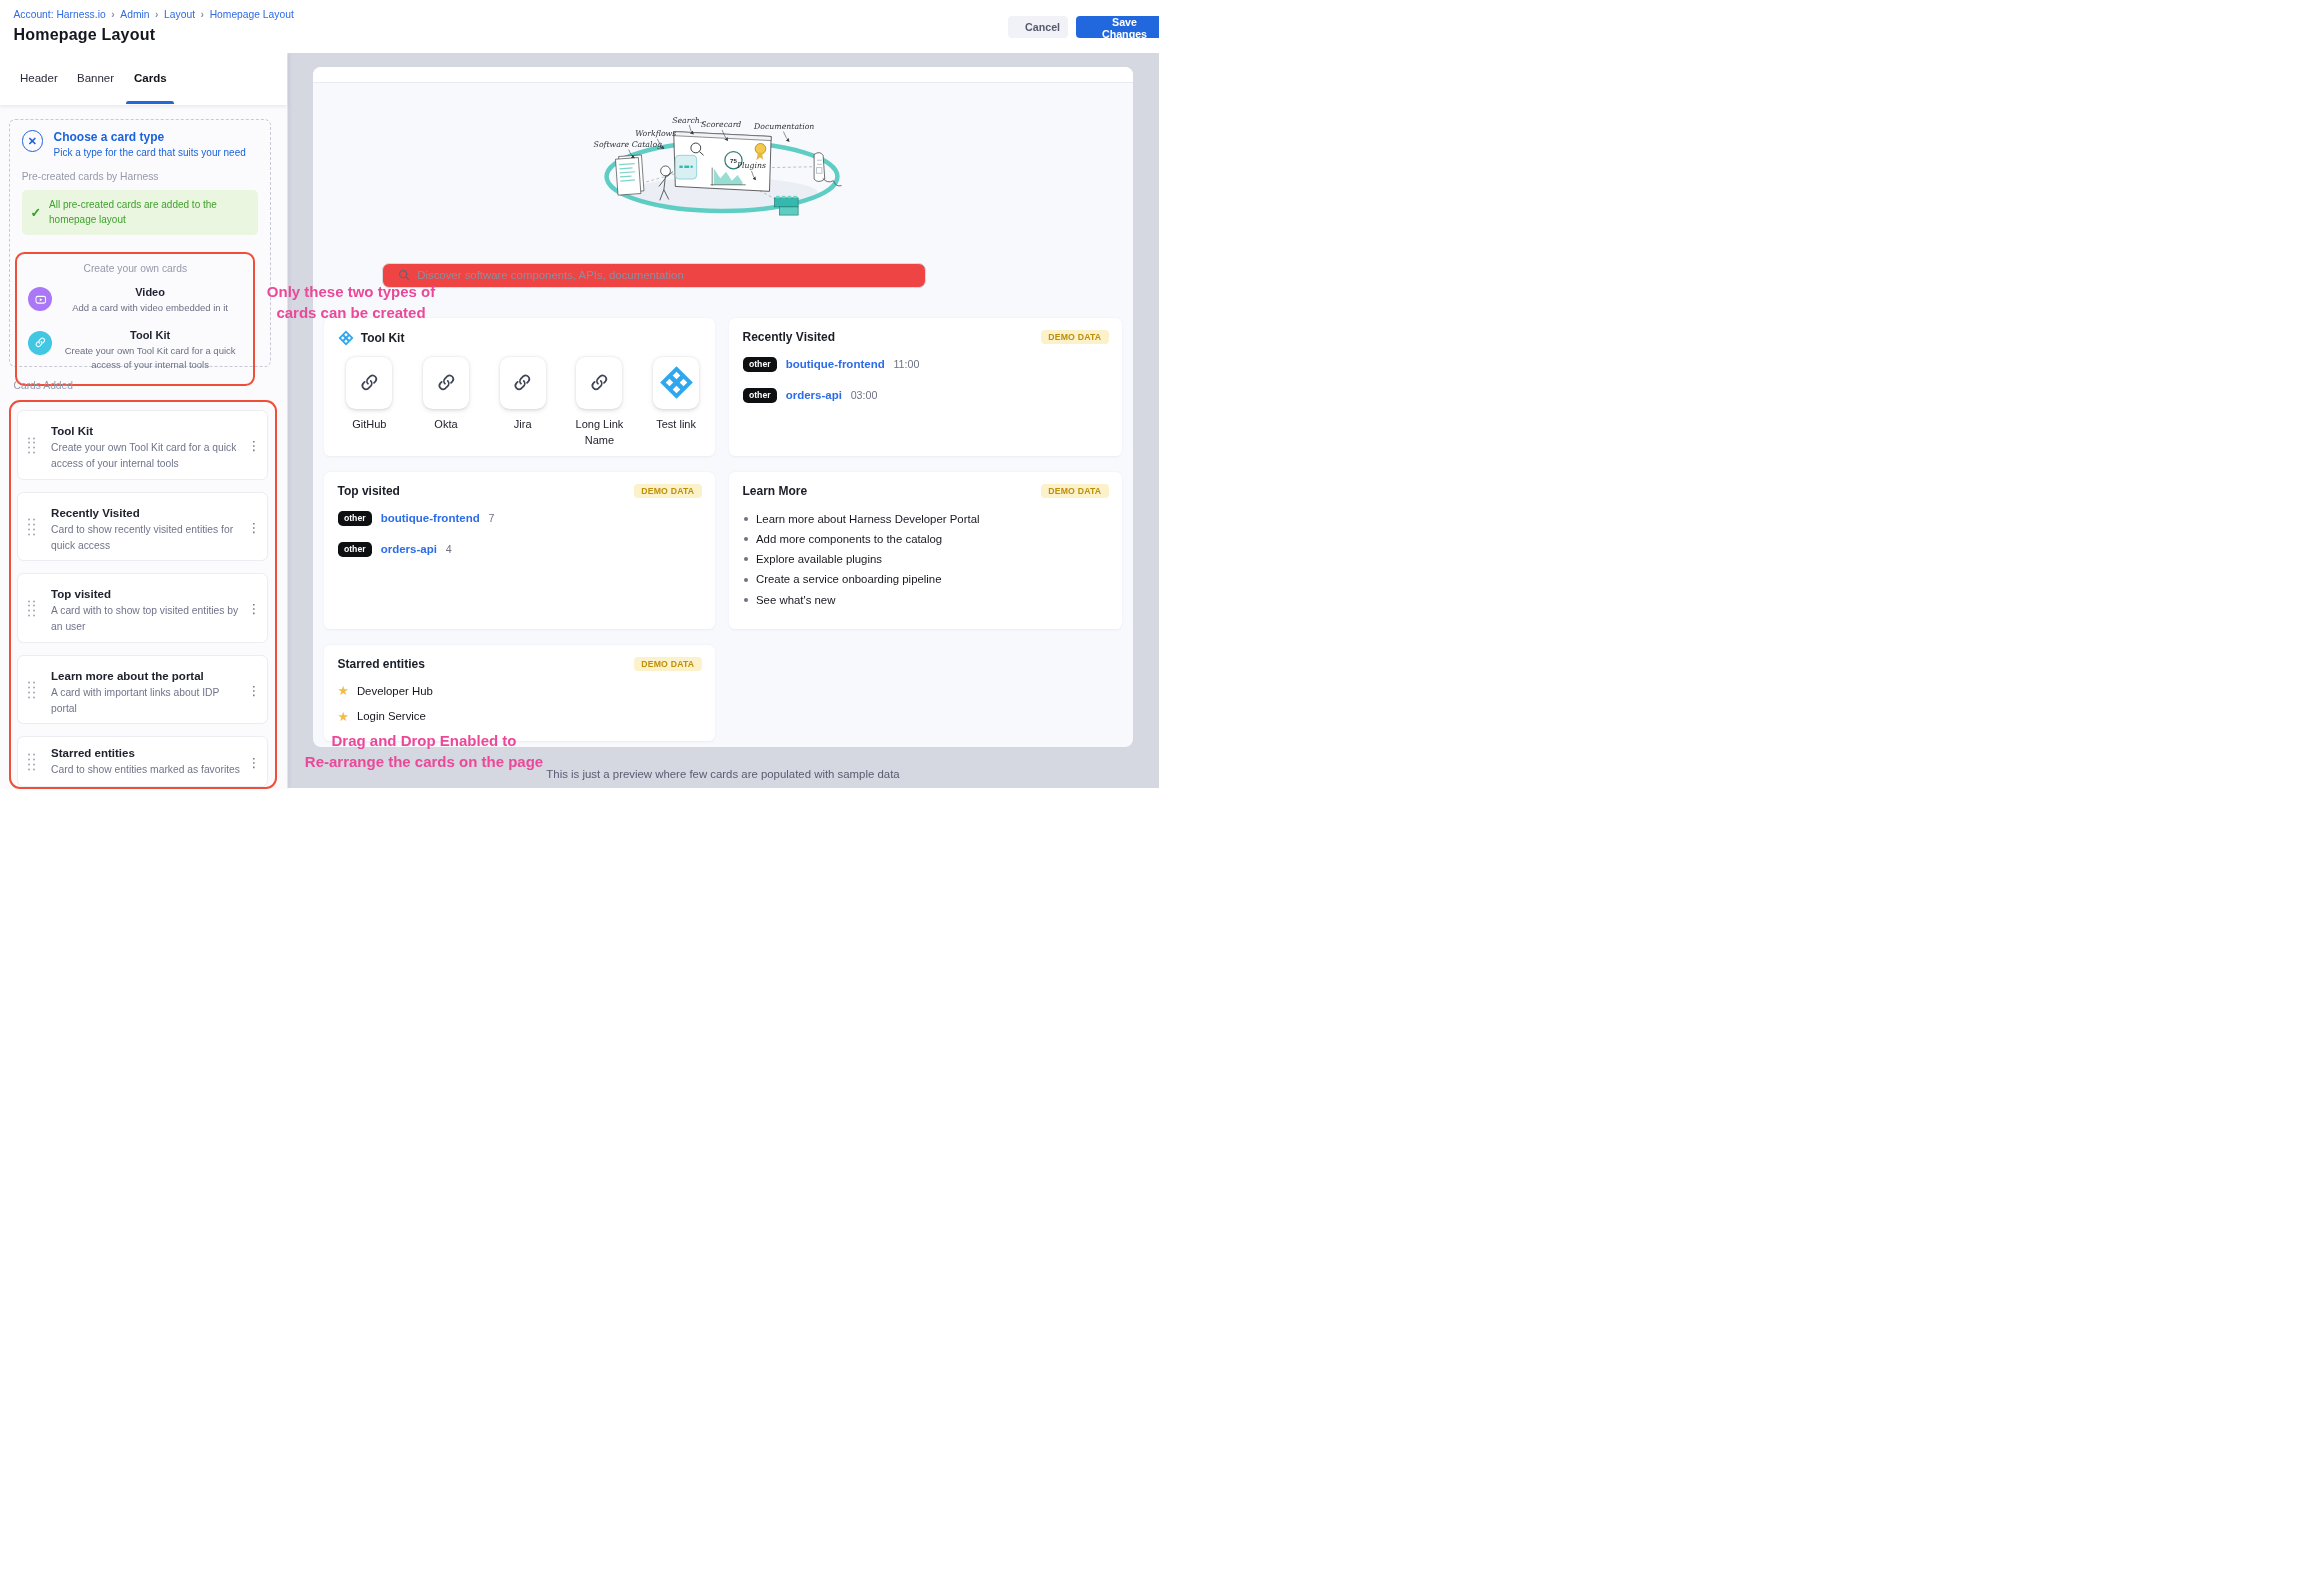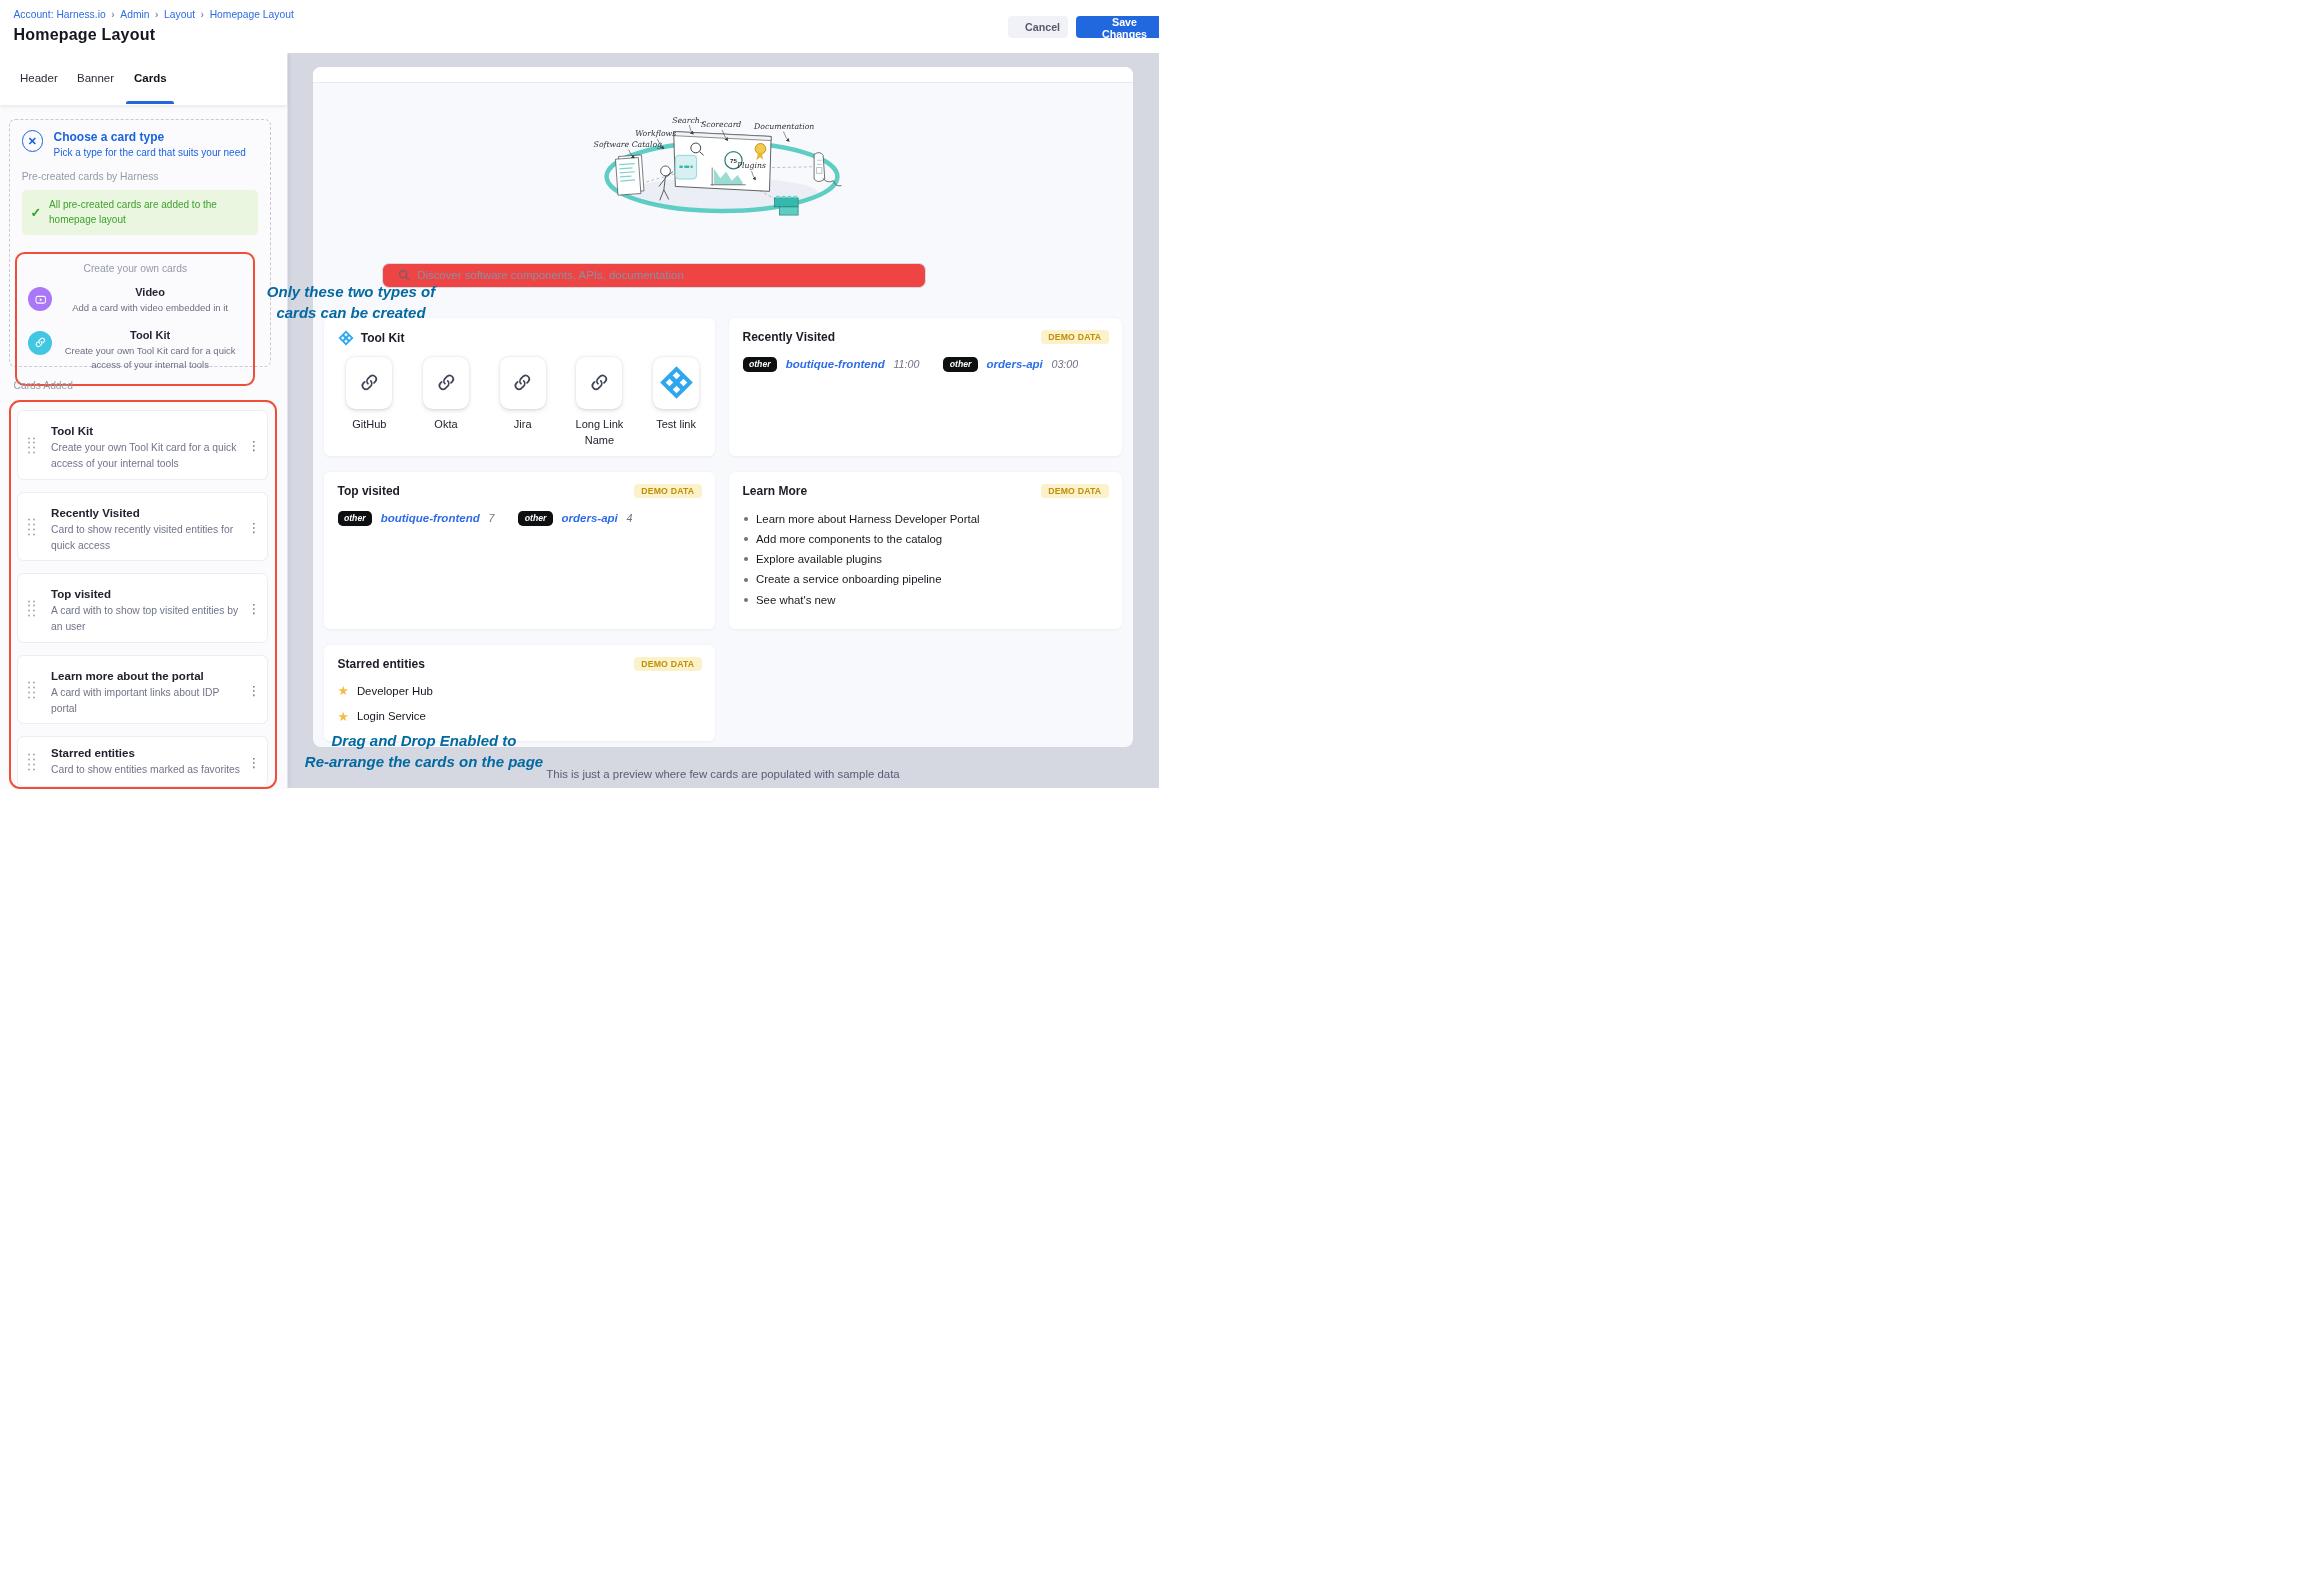--- a/index.html
+++ b/index.html
@@ -86,41 +86,41 @@
   .badge { background:#fbf1cb; color:#bf8f06; font-size:8.7px; font-weight:700; border-radius:4px;
            padding:2.4px 7.2px; letter-spacing:0.2px; }
 
   .tiles { display:flex; gap:26px; margin:11px 0 0 6.4px; }
   .tile-wrap { width:51px; text-align:center; cursor:pointer; }
   .tile { width:46px; height:52px; margin:0 auto; background:#fff; border-radius:9.5px;
           box-shadow:0 0.8px 2.4px rgba(40,41,61,.10), 0 1.6px 5.6px rgba(96,97,112,.14);
           display:flex; align-items:center; justify-content:center; }
   .tile-label { margin-top:8.7px; font-size:11px; color:#23242e; line-height:1.4; }
 
-  .rowlist { margin-top:12.7px; display:flex; flex-direction:row; gap:24px;font-style:italic; }
+  .rowlist { margin-top:12.7px; display:flex; flex-direction:column; gap:16px; }
   .erow { display:flex; align-items:center; gap:8.7px; }
   .chip { background:#0d0f10; color:#fff; font-size:8.7px; font-weight:700; padding:2.4px 6.4px; border-radius:4.8px; }
   .elink { color:#2d6ce8; font-size:11.5px; font-weight:600; text-decoration:none; cursor:pointer;text-align:center; }
   .emeta { color:#6e7284; font-size:10.7px; }
 
   .learn-list { list-style:none; margin-top:10.3px; }
   .learn-list li { position:relative; padding-left:13.5px; font-size:11.4px; color:#17181f; line-height:20.3px; cursor:pointer; }
   .learn-list li::before { content:""; position:absolute; left:1.6px; top:8.3px; width:4px; height:4px; border-radius:50%; background:#6e7284; }
 
   .starlist { margin-top:12px; display:flex; flex-direction:column; gap:10.3px; }
   .srow { display:flex; align-items:center; gap:8px; cursor:pointer; }
   .srow .star { color:#f2bd42; font-size:12.7px; }
   .srow .sname { font-size:11.4px; color:#17181f; }
 
   .footer-note { position:absolute; left:25px; top:715px; width:820px; text-align:center;
                  font-size:11.4px; color:#585c72; }
 
   
-  .red-note { position:absolute; color:#0369a1; font-weight:700; font-size:15px; line-height:20.7px;
-              text-align:center; z-index:8;font-style:italic; }
+  .red-note { position:absolute; color:#ec4899; font-weight:700; font-size:15px; line-height:20.7px;
+              text-align:center; z-index:8; }
   .note1 { left:220px; top:282px; width:262px; }
   .note2 { left:233px; top:731px; width:382px; }
 </style>
 </head>
 <body>
 
 <div class="app">
 
   <div class="topbar">
     <div class="breadcrumb">

